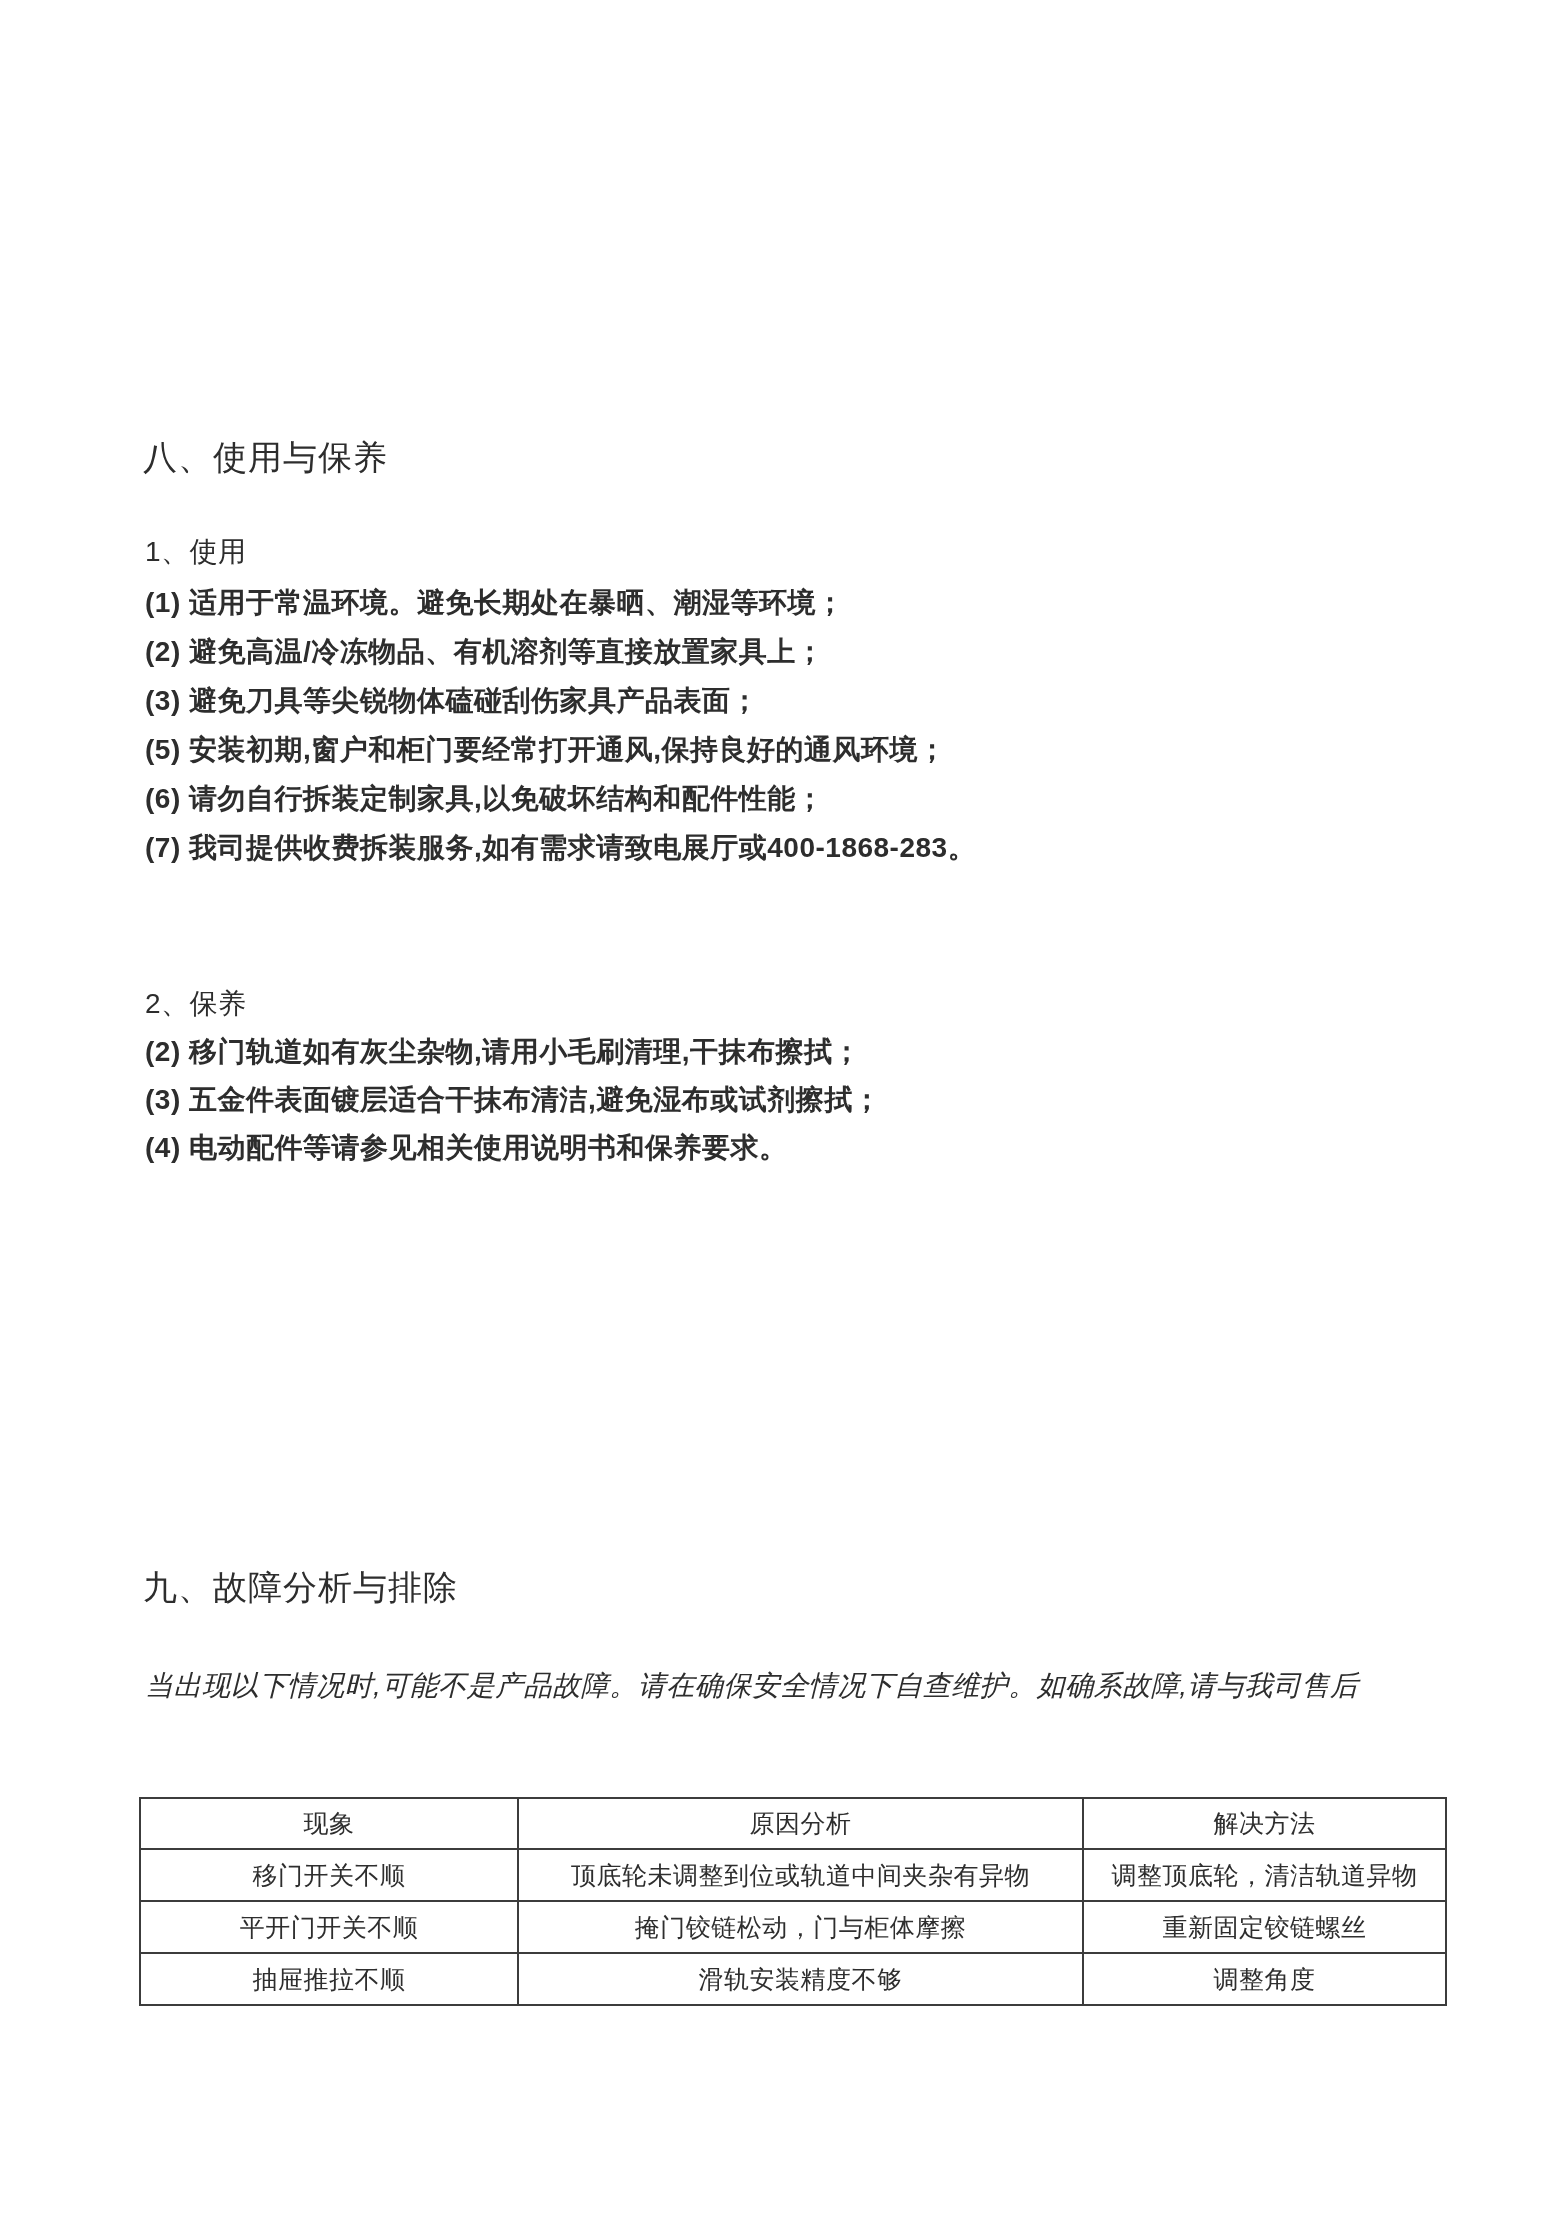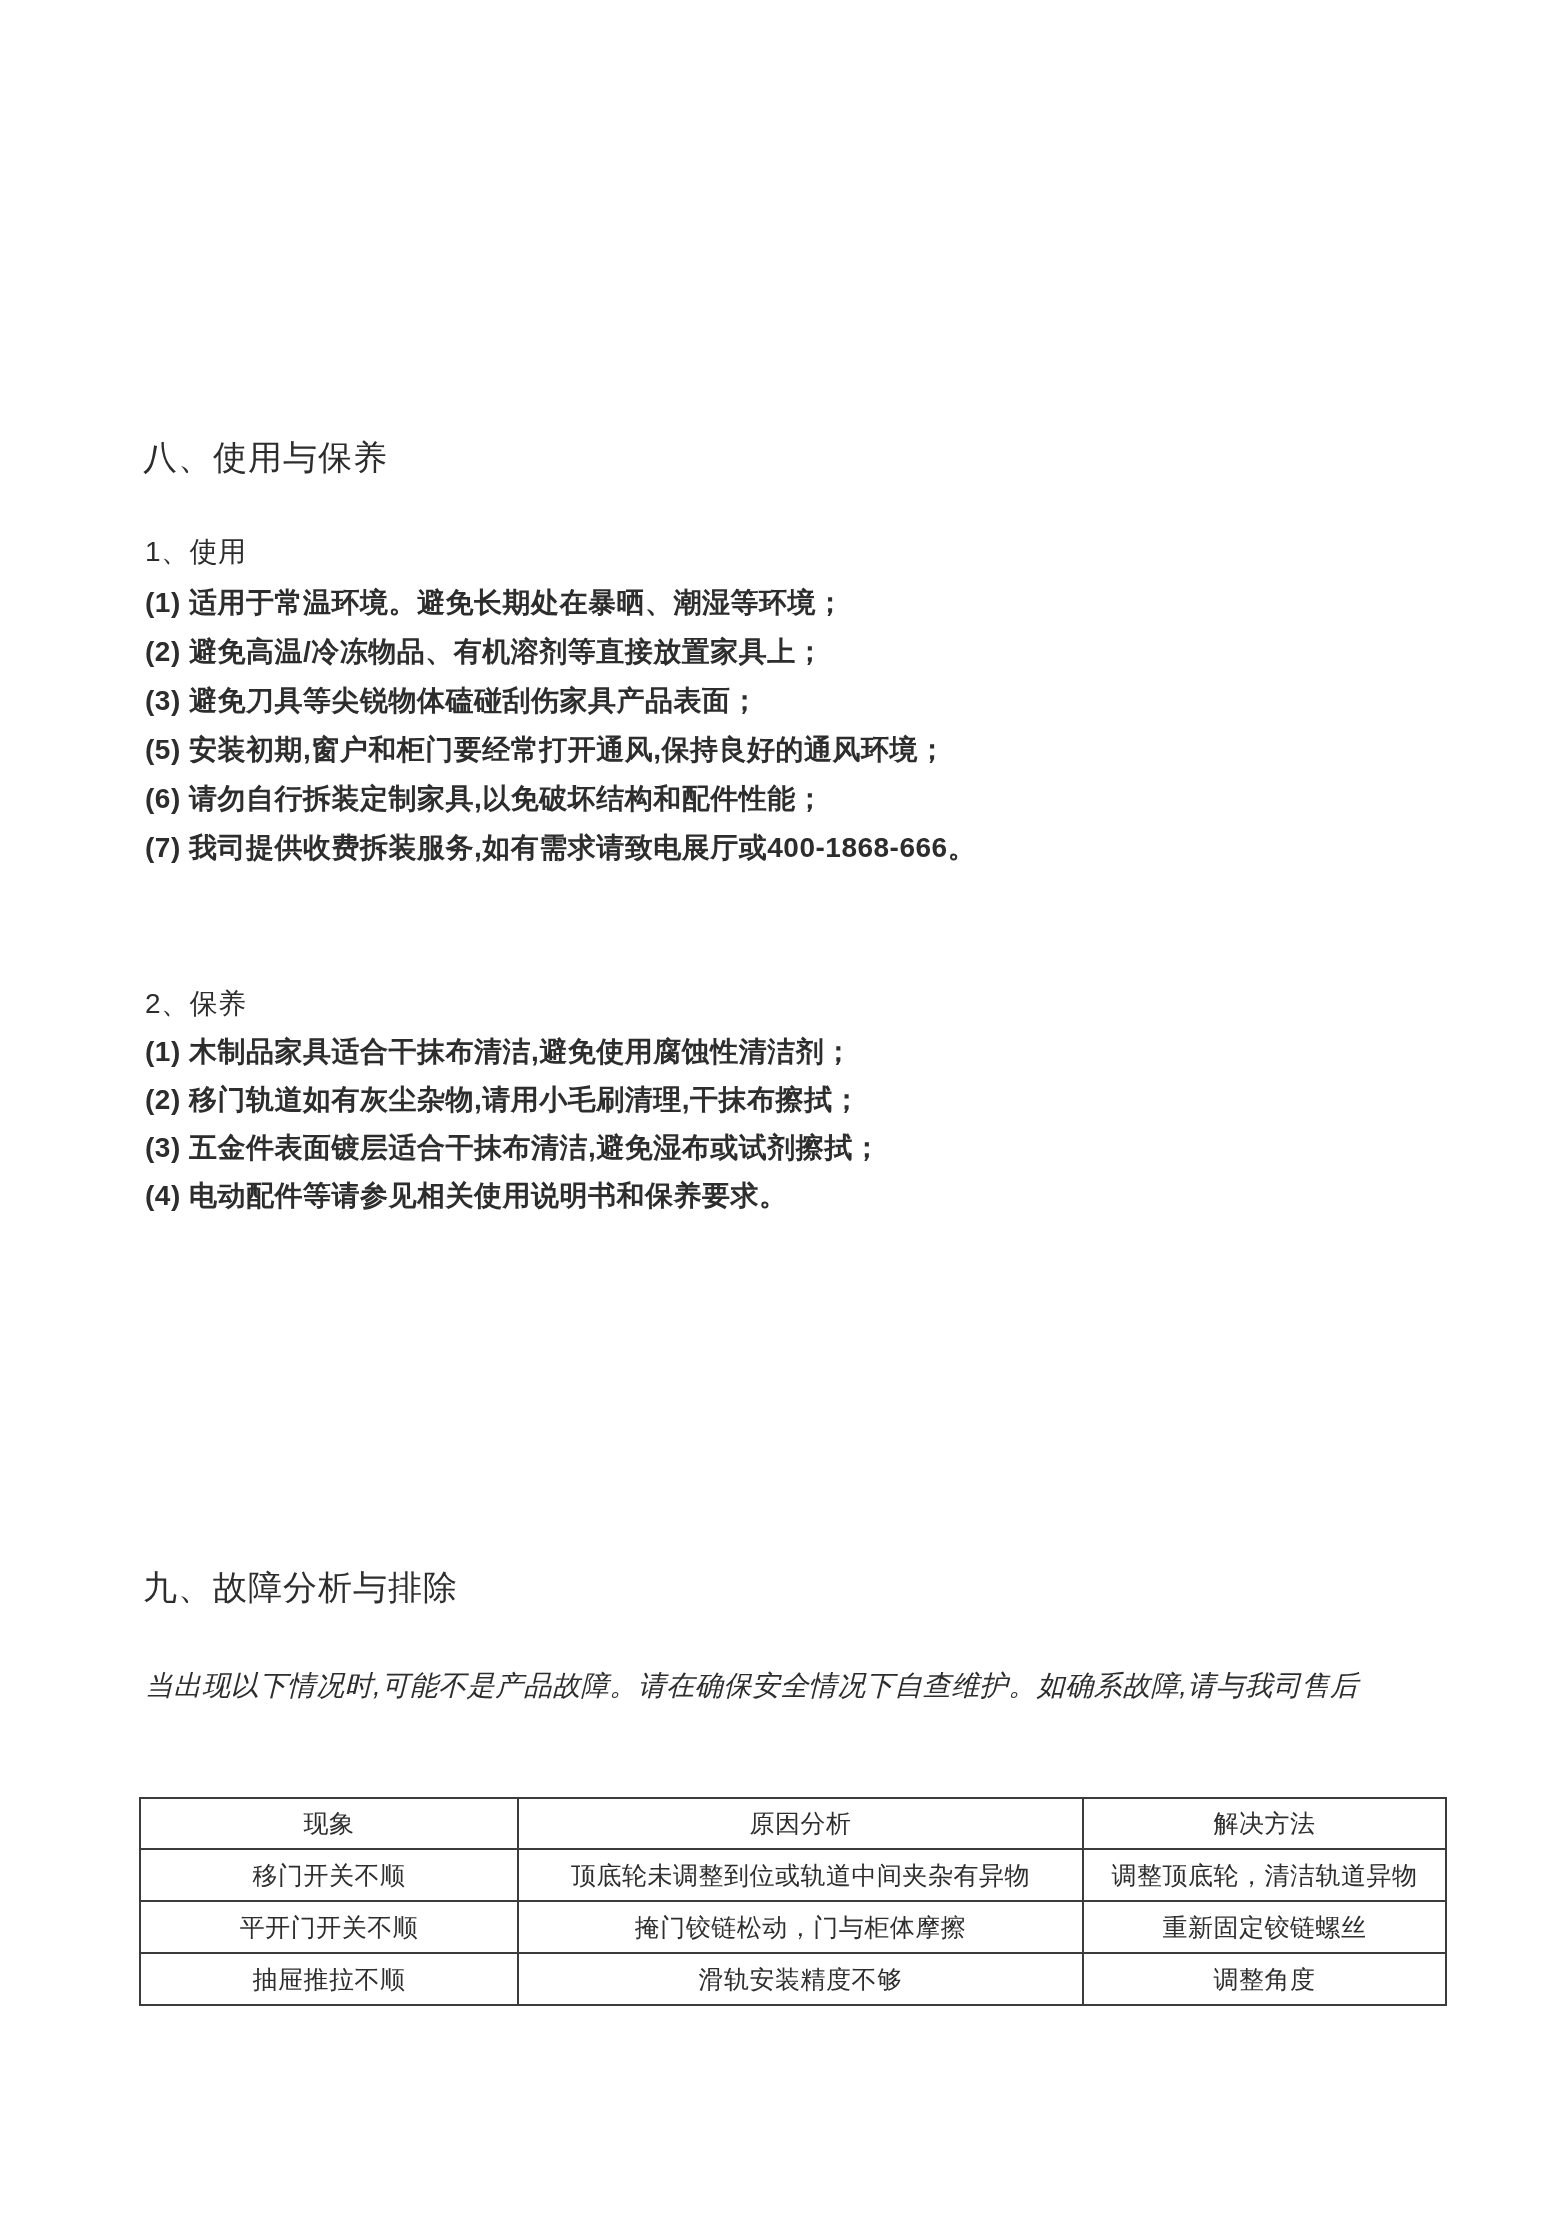--- a/index.html
+++ b/index.html
@@ -79,27 +79,26 @@
   <div class="abs section-title" style="top:437px;">八、使用与保养</div>
 
   <div class="abs subtitle" style="top:532px;">1、使用</div>
 
   <div class="abs list list-use" style="top:578px;">
     <div class="li">(1) 适用于常温环境。避免长期处在暴晒、潮湿等环境；</div>
     <div class="li">(2) 避免高温/冷冻物品、有机溶剂等直接放置家具上；</div>
     <div class="li">(3) 避免刀具等尖锐物体磕碰刮伤家具产品表面；</div>
     <div class="li">(5) 安装初期,窗户和柜门要经常打开通风,保持良好的通风环境；</div>
     <div class="li">(6) 请勿自行拆装定制家具,以免破坏结构和配件性能；</div>
-    <div class="li">(7) 我司提供收费拆装服务,如有需求请致电展厅或400-1868-666。</div>
+    <div class="li">(7) 我司提供收费拆装服务,如有需求请致电展厅或400-1868-283。</div>
   </div>
 
   <div class="abs subtitle" style="top:984px;">2、保养</div>
 
   <div class="abs list list-care" style="top:1028px;">
-    <div class="li">(1) 木制品家具适合干抹布清洁,避免使用腐蚀性清洁剂；</div>
     <div class="li">(2) 移门轨道如有灰尘杂物,请用小毛刷清理,干抹布擦拭；</div>
     <div class="li">(3) 五金件表面镀层适合干抹布清洁,避免湿布或试剂擦拭；</div>
     <div class="li">(4) 电动配件等请参见相关使用说明书和保养要求。</div>
   </div>
 
   <div class="abs section-title" style="top:1567px;">九、故障分析与排除</div>
 
   <div class="abs intro" style="top:1662px;">
     <div class="line">当出现以下情况时,可能不是产品故障。请在确保安全情况下自查维护。如确系故障,请与我司售后</div>
   </div>

